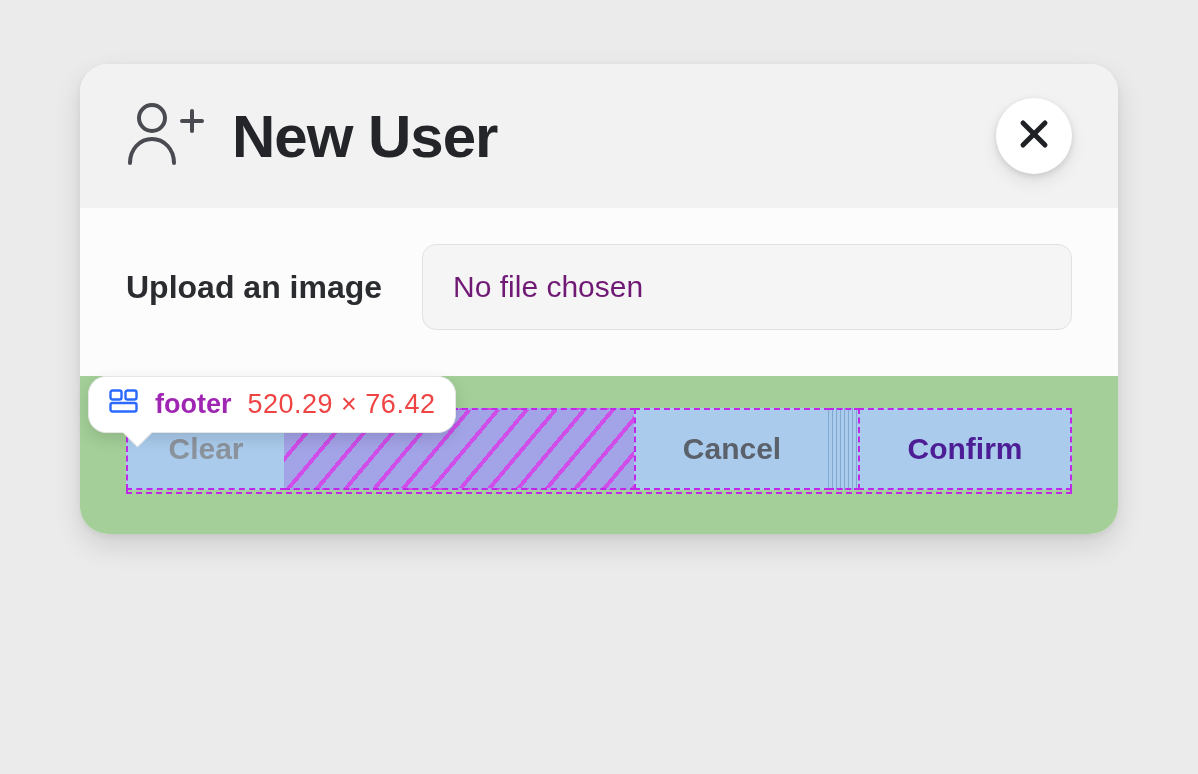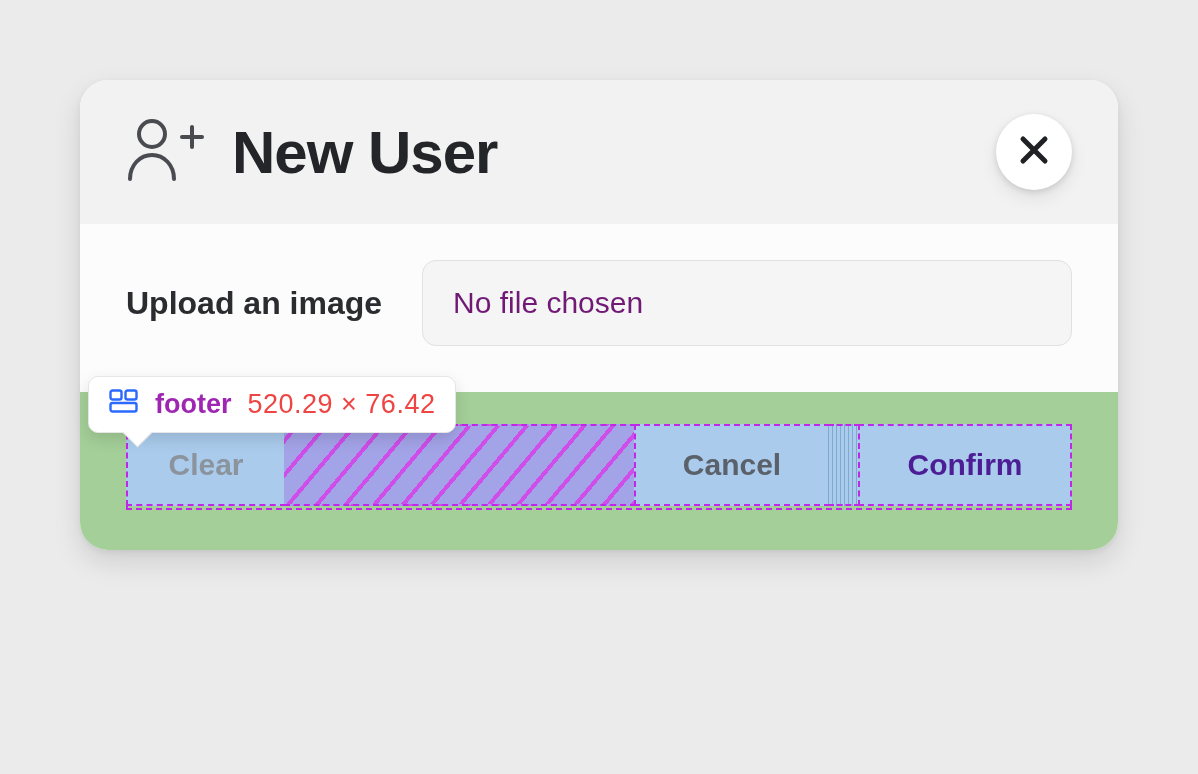--- a/index.html
+++ b/index.html
@@ -13,21 +13,21 @@
   .stage {
     position: relative;
     width: 1198px;
     height: 774px;
   }
 
   
   .dialog {
     position: absolute;
     left: 80px;
-    top: 80px;
+    top: 64px;
     width: 1038px;
     border-radius: 28px;
     background: #fcfcfc;
     box-shadow: 0 12px 28px rgba(0,0,0,0.12), 0 2px 6px rgba(0,0,0,0.06);
     overflow: hidden;
   }
 
   .dialog-header {
     display: flex;
     align-items: center;
@@ -156,21 +156,21 @@
     );
   }
 
   
   .dev-tooltip {
     position: absolute;
     left: 88px;
     top: 376px;
     background: #ffffff;
     border: 1px solid #e6e6e6;
-    border-radius: 10px;
+    border-radius: 18px;
     box-shadow: 0 6px 16px rgba(0,0,0,0.12);
     padding: 12px 20px;
     display: flex;
     align-items: center;
     gap: 16px;
     font-size: 27px;
   }
   .dev-tooltip::after {
     content: "";
     position: absolute;

